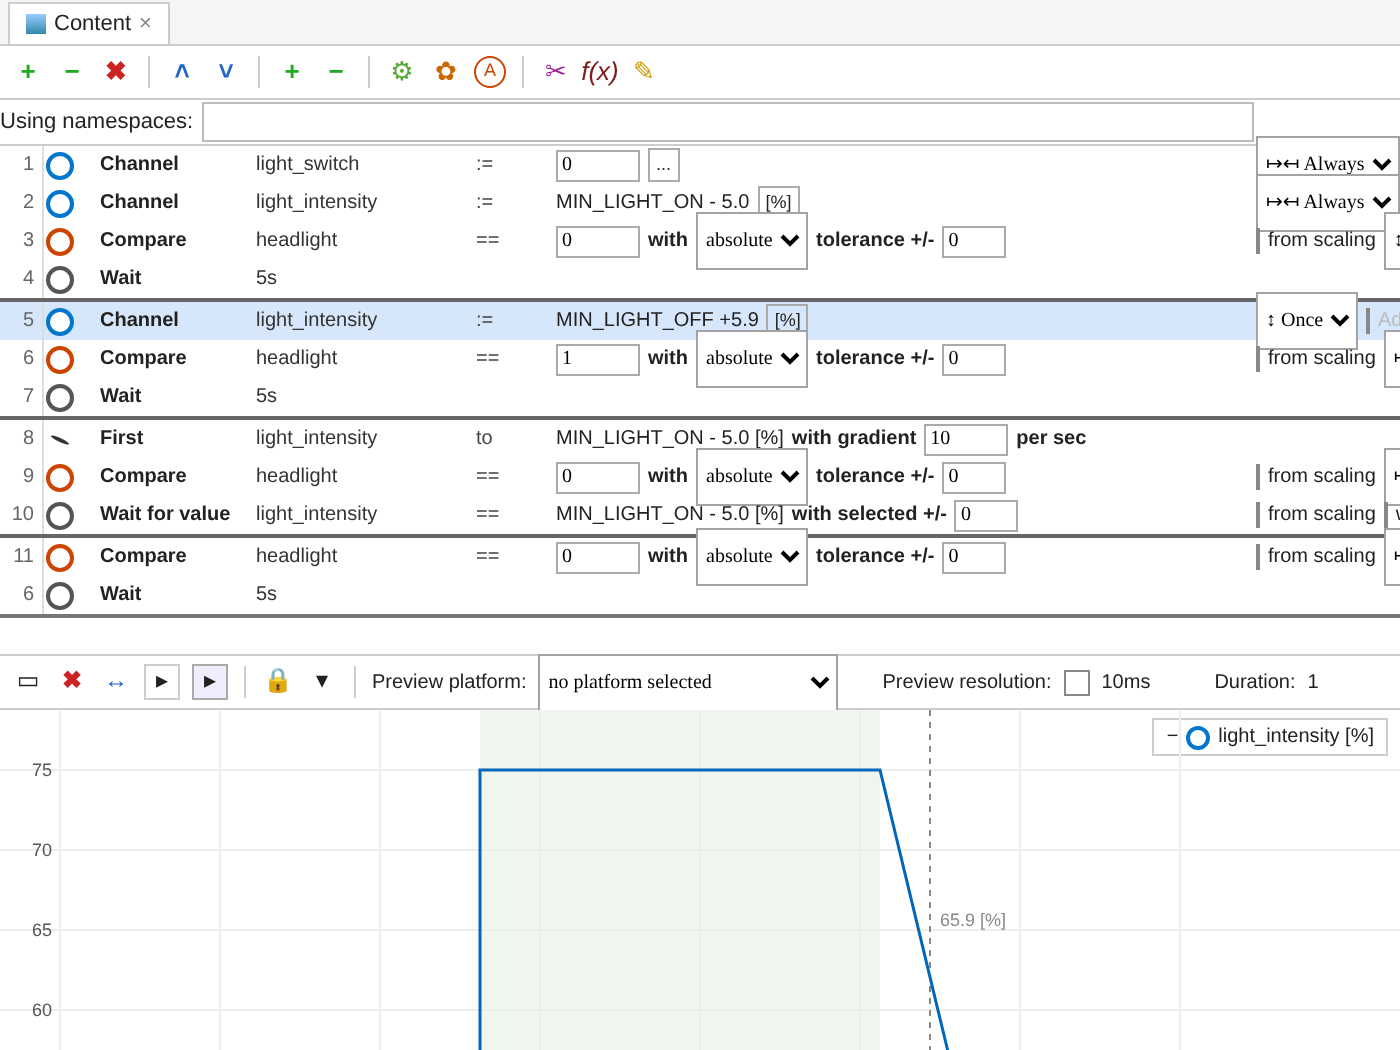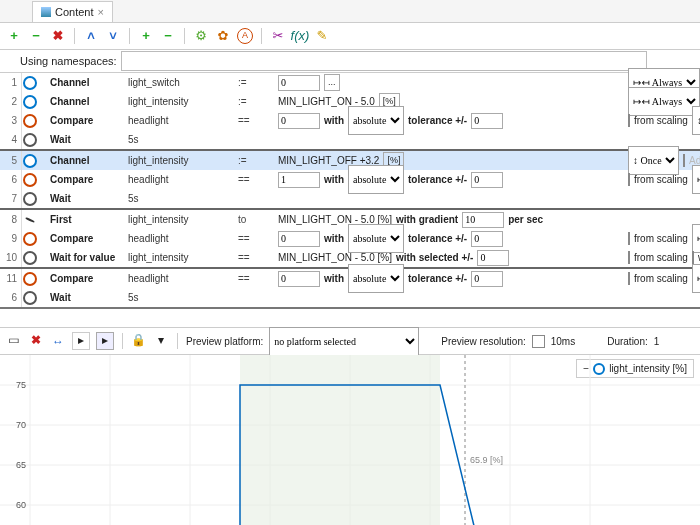--- a/index.html
+++ b/index.html
@@ -1,31 +1,31 @@
 <!DOCTYPE html>
 <html><head>
 <meta charset="utf-8">
 <style>
 html,body{margin:0;padding:0;font:11px/1.3 "Segoe UI",Tahoma,sans-serif;color:#222;background:#fff;}
 .tab-bar{height:22px;background:#f5f5f5;border-bottom:1px solid #ccc;display:flex;align-items:flex-end;padding-left:4px;}
-.tab{background:#fff;border:1px solid #ccc;border-bottom:none;padding:3px 8px;font-size:11px;display:flex;align-items:center;gap:4px;margin-left:28px;}
+.tab{background:#fff;border:1px solid #ccc;border-bottom:none;padding:3px 8px;font-size:11px;display:flex;align-items:center;gap:4px;}
 .tab .ico{width:10px;height:10px;background:linear-gradient(#9cf,#38a);}
 .tab .x{color:#888;cursor:pointer;}
 .toolbar{height:26px;border-bottom:1px solid #ccc;display:flex;align-items:center;gap:6px;padding:0 6px;}
 .tbtn{width:16px;height:16px;display:flex;align-items:center;justify-content:center;font-size:13px;cursor:pointer;}
 .green{color:#2a2;font-weight:bold;}
 .red{color:#c22;font-weight:bold;}
 .blue{color:#26c;font-weight:bold;}
 .gear{color:#5a3;}
 .orange{color:#c60;}
 .purple{color:#929;}
-.fx{color:#0f766e;font-style:italic;}
+.fx{color:#7f1d1d;font-style:italic;}
 .pencil{color:#c90;}
 .sep{width:1px;height:16px;background:#ccc;margin:0 2px;}
-.ns-row{height:22px;border-bottom:1px solid #ccc;display:flex;align-items:center;gap:4px;padding-left:20px;}
+.ns-row{height:22px;border-bottom:1px solid #ccc;display:flex;align-items:center;gap:4px;padding-left:0;}
 .ns-row input{flex:0 0 520px;height:16px;border:1px solid #bbb;font:11px "Segoe UI";}
 .grid{border-bottom:2px solid #777;}
 .row{display:grid;grid-template-columns:22px 16px 90px 110px 20px 20px 350px 72px;align-items:center;height:19px;font-size:10px;}
 .row.sel{background:#d6e7fb;}
 .row.thick-top{border-top:2px solid #666;}
 .ln{text-align:right;padding-right:4px;color:#666;border-right:1px solid #ddd;height:100%;display:flex;align-items:center;justify-content:flex-end;}
 .typico{display:flex;align-items:center;justify-content:center;}
 .ci{width:10px;height:10px;border-radius:50%;}
 .ci.c{background:#fff;border:2px solid #07c;}
 .ci.a{background:#fff;border:2px solid #c40;}
@@ -157,21 +157,21 @@
     <div class="row sel thick-top">
       <div class="ln">5</div>
       <div class="typico">
         <div class="ci c"></div>
       </div>
       <div class="type-name">Channel</div>
       <div class="sig">light_intensity</div>
       <div class="op">:=</div>
       <div></div>
       <div class="expr">
-        <span>MIN_LIGHT_OFF +3.2</span>
+        <span>MIN_LIGHT_OFF +5.9</span>
         <span class="unit">[%]</span>
       </div>
       <div class="trail">
         <select class="sel-s"><option>↕  Once</option></select>
         <span class="chk"></span>
         <span class="ghost">Add documentation here</span>
       </div>
     </div>
     <div class="row">
       <div class="ln">6</div>

